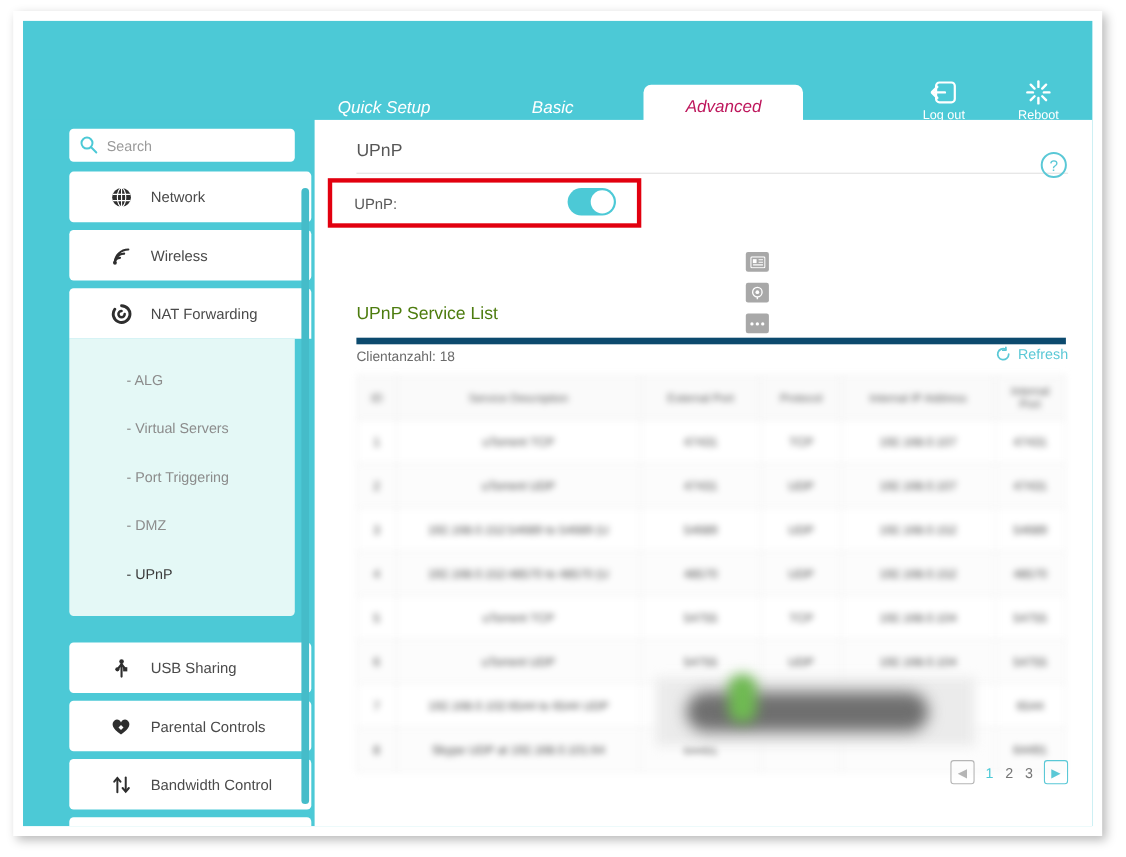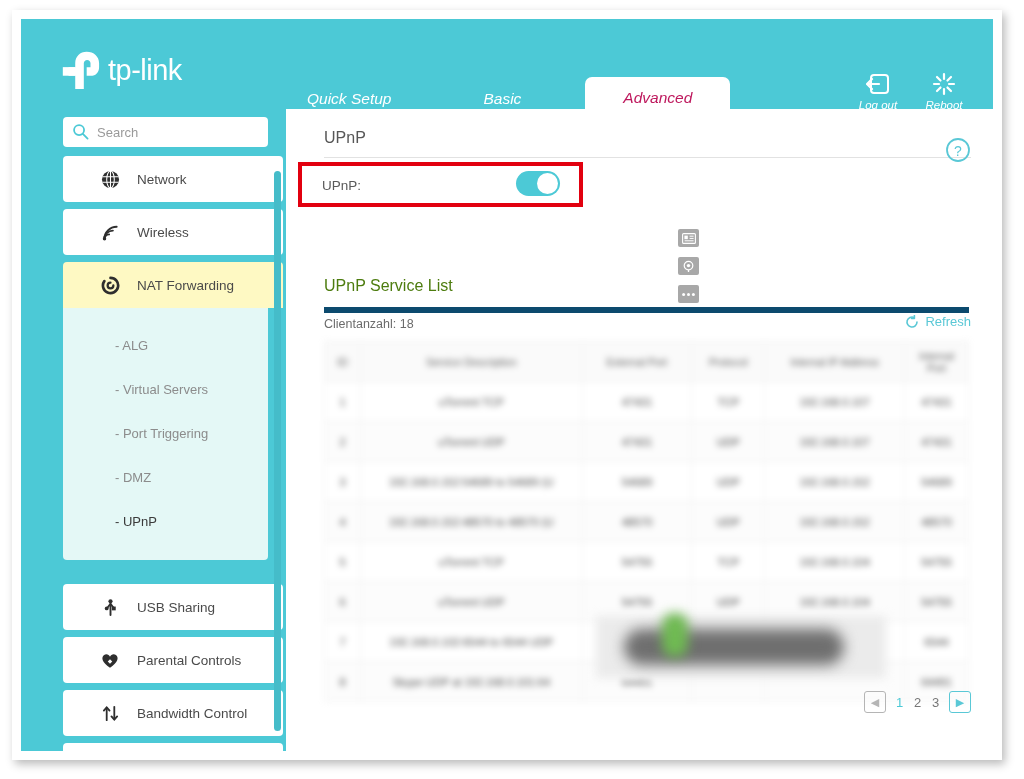--- a/index.html
+++ b/index.html
@@ -82,22 +82,21 @@
     padding: 0 38px;
     line-height: 42px;
     height: 42px;
   }
 
   .header-actions {
     position: absolute;
     right: 22px;
     top: 52px;
     display: flex;
-    gap: 12px;
-    font-style: italic;
+    gap: 32px;
   }
   .header-action {
     display: flex;
     flex-direction: column;
     align-items: center;
     cursor: pointer;
     width: 54px;
   }
   .header-action .ha-icon { height: 26px; display:block; }
   .header-action span {
@@ -148,21 +147,21 @@
     height: 46px;
     background: #ffffff;
     border-radius: 4px;
     display: flex;
     align-items: center;
     padding-left: 36px;
     margin-bottom: 7px;
     cursor: pointer;
   }
   .menu-item.active {
-    background: #fef9c3;
+    background: #ffffff;
     border-radius: 4px 4px 0 0;
     margin-bottom: 0;
   }
   .menu-item .mi-icon {
     width: 22px;
     display: flex;
     justify-content: center;
     margin-right: 16px;
   }
   .menu-item .mi-label {
@@ -422,27 +421,20 @@
   .page-num.active { color: #4cc9d6; }
 </style>
 </head>
 <body>
 
 <div class="window-frame">
 <div class="router-page">
 
   <div class="header">
 
-    <div class="logo">
-      <svg class="logo-mark" viewBox="0 0 44 44">
-        <path d="M29 3c-7 0-12 5-12 12v4h-7v9h7v14h9V15c0-2 1.5-3.5 3.5-3.5S33 13 33 15v4h-4v9h4c6 0 9-4 9-9V15C42 8 36.5 3 29 3z" fill="#ffffff"></path>
-        <rect x="4" y="19" width="13" height="9" fill="#ffffff"></rect>
-      </svg>
-      <div class="logo-text">tp-link</div>
-    </div>
 
     <div class="nav-tabs">
       <div class="nav-tab spacer-a">Quick Setup</div>
       <div class="nav-tab spacer-b">Basic</div>
       <div class="nav-tab active">Advanced</div>
     </div>
 
     <div class="header-actions">
       <div class="header-action">
         <svg class="ha-icon" width="24" height="22" viewBox="0 0 24 22">

